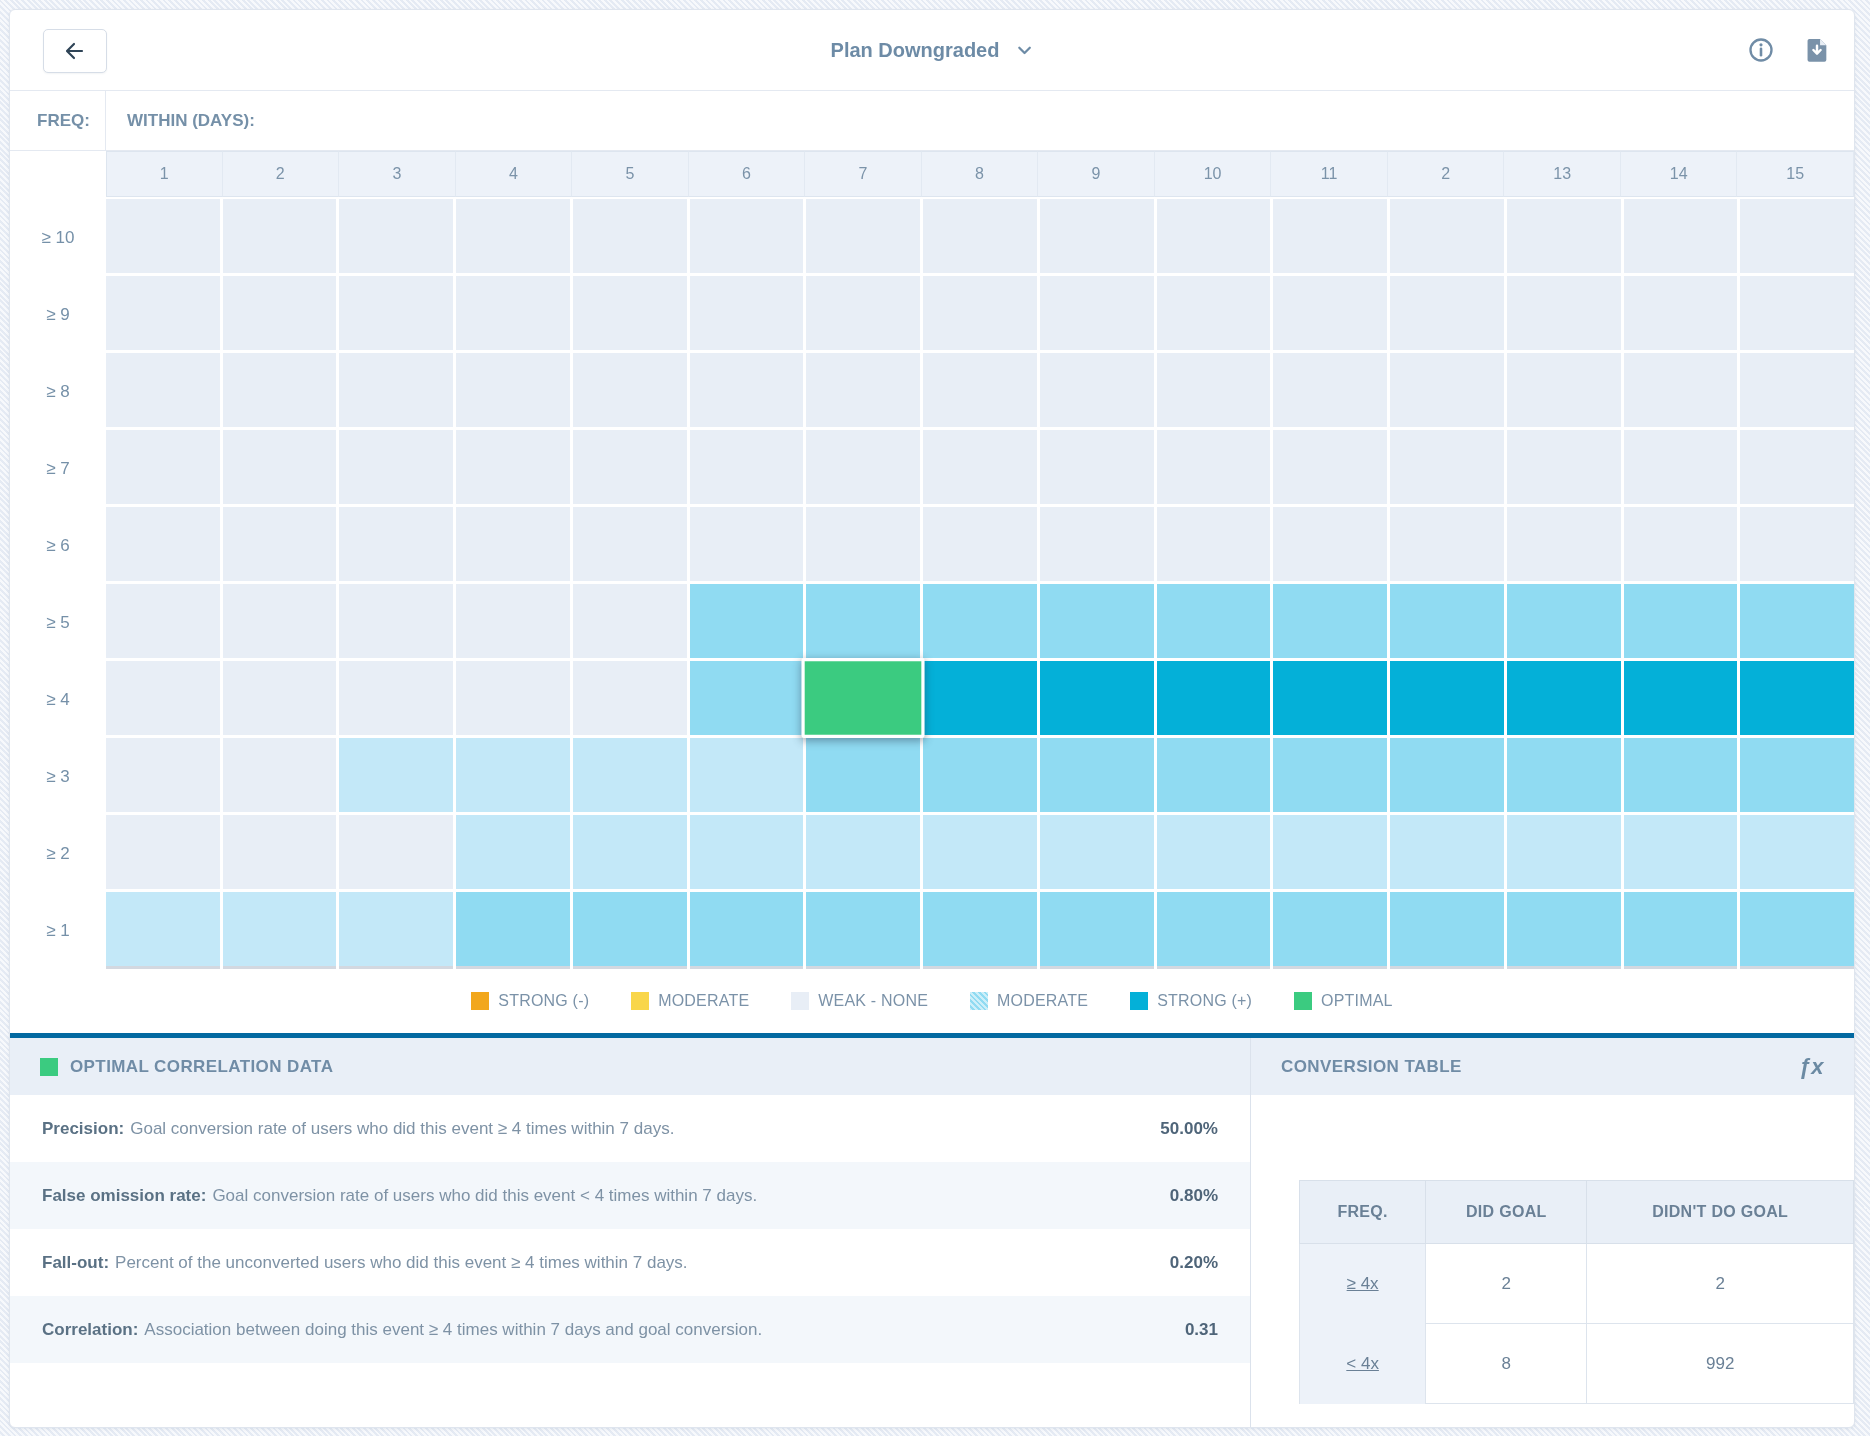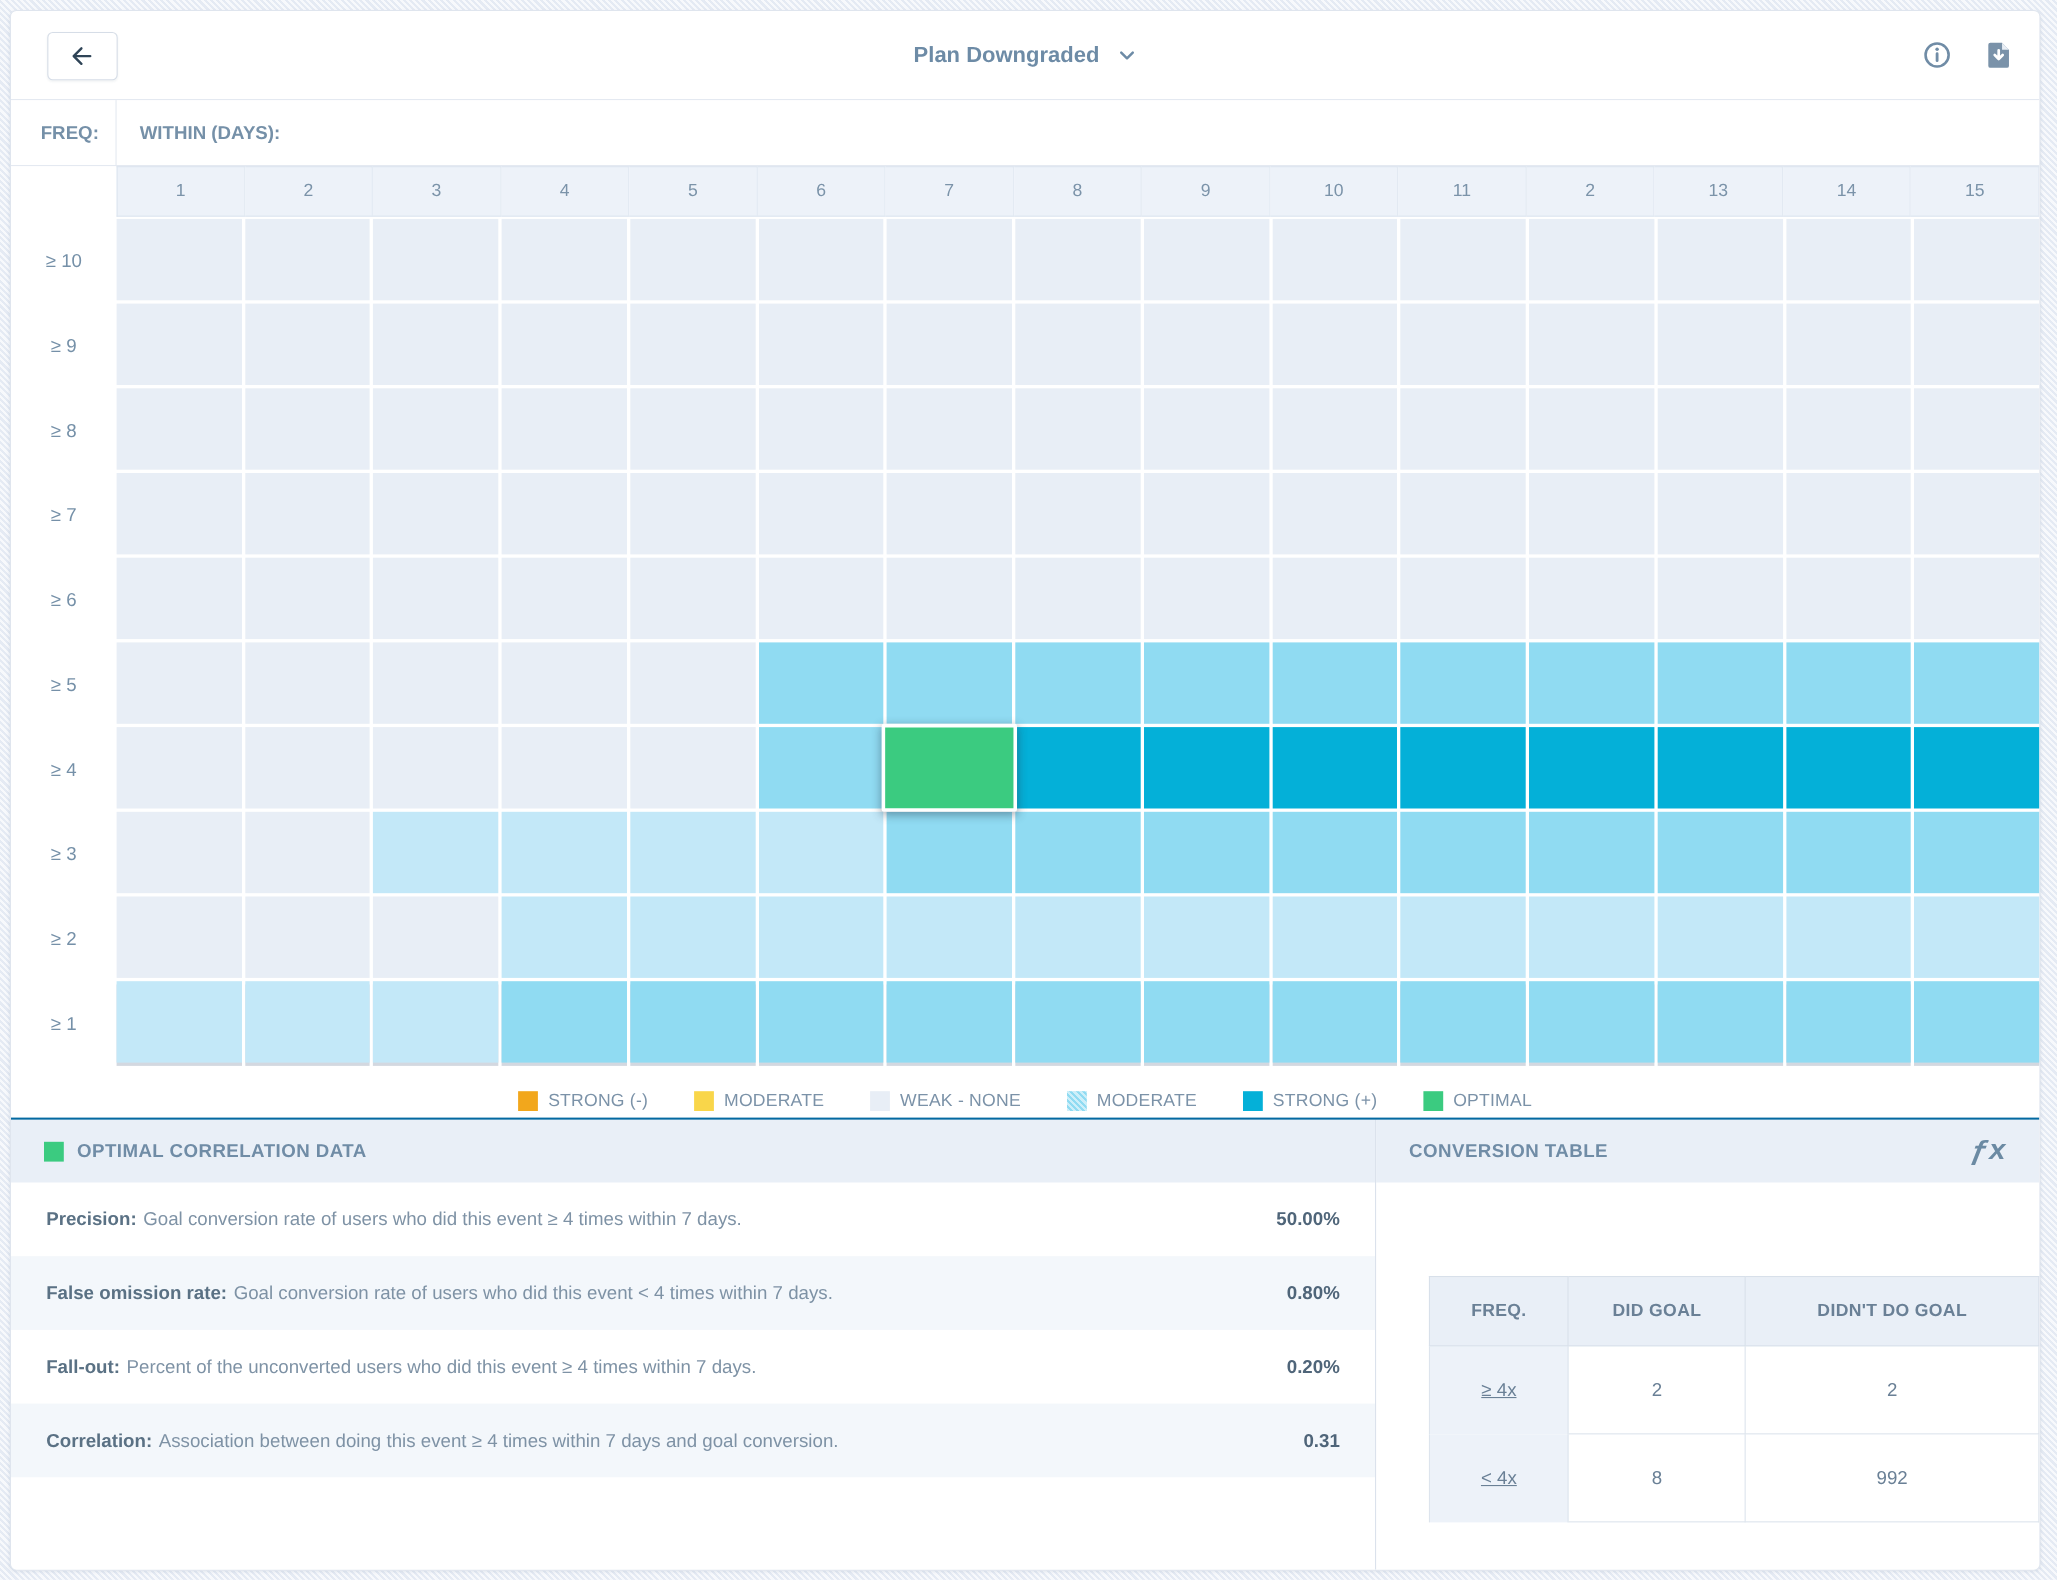--- a/index.html
+++ b/index.html
@@ -45,27 +45,27 @@
   .hm-row:last-child .cell { box-shadow:0 3px 0 rgba(168,178,193,.5); }
 
   
   .legend { margin-top:17px; height:30px; flex:0 0 30px; display:flex; justify-content:center; align-items:center;
     gap:42px; color:#7b92a8; font-size:16px; letter-spacing:.2px; }
   .legend-item { display:flex; align-items:center; }
   .sw { width:18px; height:18px; margin-right:9px; }
   .sw.hatch { background-image:repeating-linear-gradient(45deg, rgba(255,255,255,.55) 0 2px, transparent 2px 4px); }
 
   
-  .bottom { flex:1; border-top:2px solid #0369a1; display:flex; }
+  .bottom { margin-top:17px; flex:1; border-top:5px solid #0369a1; display:flex; }
   .left-panel { width:1241px; flex:0 0 1241px; border-right:1px solid #dbe2ec; display:flex; flex-direction:column; }
   .right-panel { flex:1; display:flex; flex-direction:column; }
   .panel-header { height:57px; flex:0 0 57px; background:#e9eff7; display:flex; align-items:center;
     padding:0 30px; color:#708ca6; font-weight:bold; font-size:17px; letter-spacing:.4px; }
   .panel-header .sw { width:18px; height:18px; margin-right:12px; }
-  .fx { margin-left:auto; font-family:Liberation Mono, monospace; font-style:italic; font-size:26px;
+  .fx { margin-left:auto; font-family:Liberation Sans, sans-serif; font-style:italic; font-size:22px;
     color:#6b8aa3; cursor:pointer; }
   .metric-row { height:67px; display:flex; align-items:center; padding:0 32px; font-size:17px; color:#7e92a5; }
   .metric-row:nth-child(even) { background:#f3f7fb; }
   .metric-row b { color:#5a7184; margin-right:6px; }
   .metric-value { margin-left:auto; font-weight:bold; color:#4f6579; }
 
   .conv-table { margin:85px 0 0 48px; border-collapse:collapse; border:1px solid #c9d4e1; }
   .conv-table th { width:148px; height:63px; background:#e9eff7; border:1px solid #d8e0ea;
     color:#6a8096; font-size:16px; font-weight:bold; letter-spacing:.3px; text-align:center; }
   .conv-table th:first-child { width:116px; }

